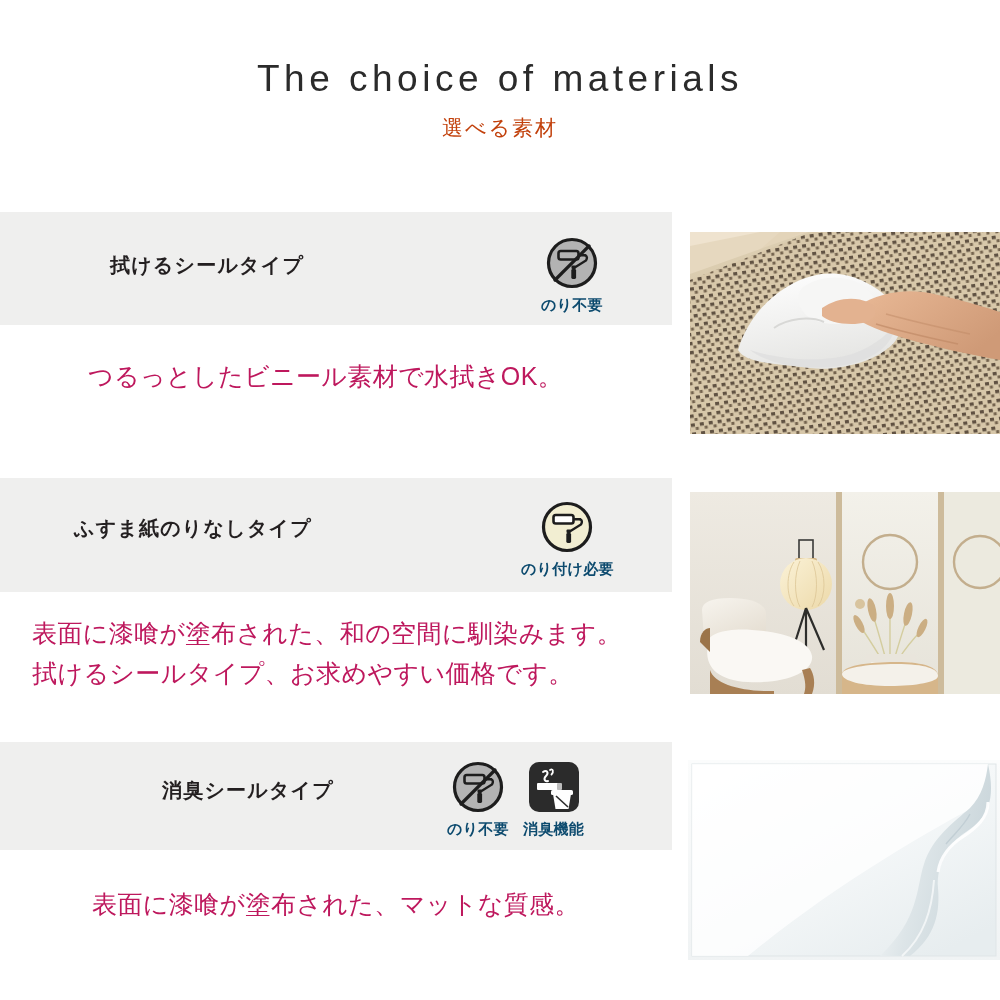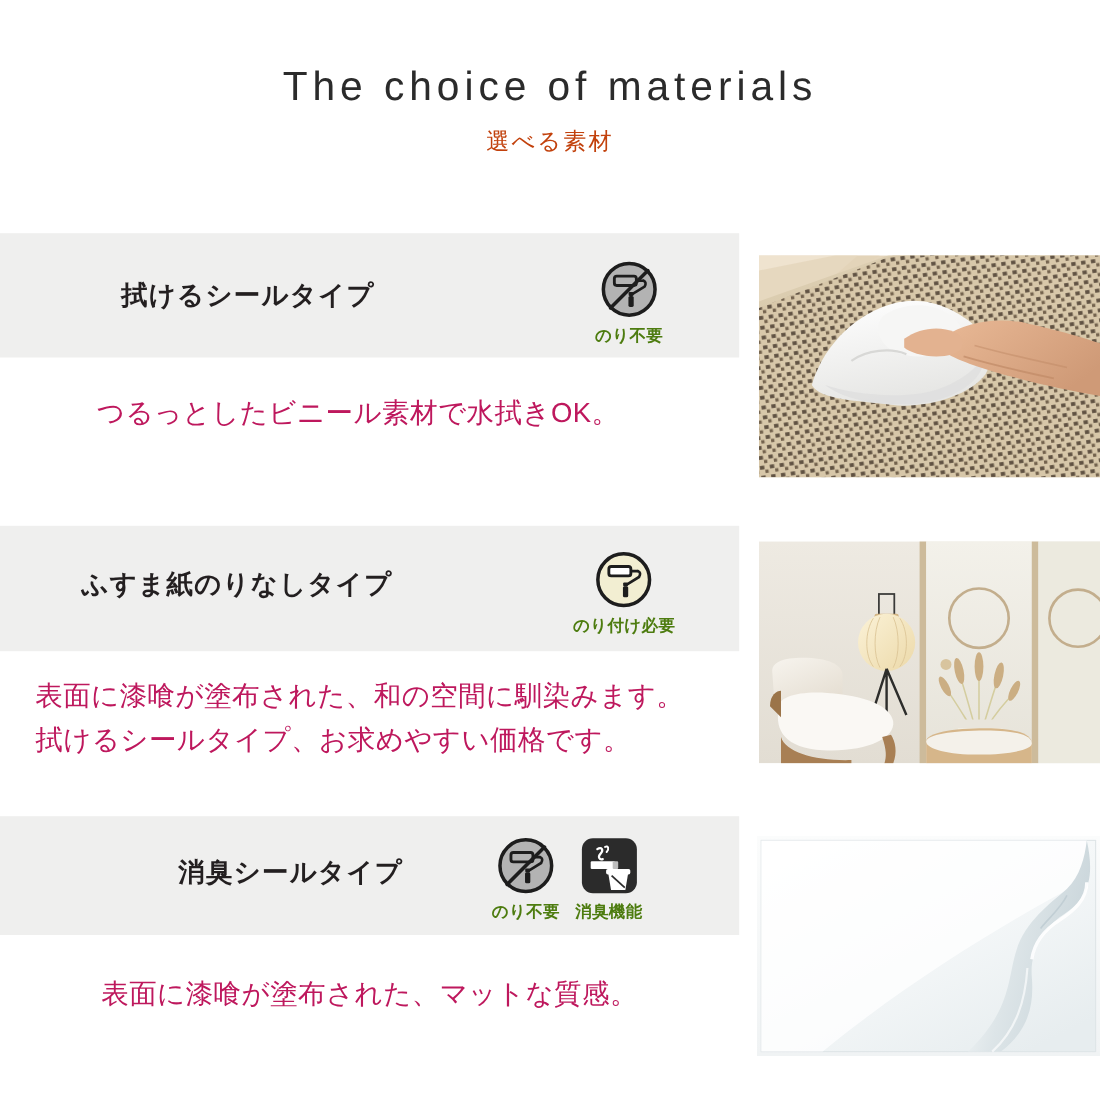--- a/index.html
+++ b/index.html
@@ -26,34 +26,34 @@
     font-size:21px;font-weight:400;letter-spacing:2px;color:#c2410c;
   }
 
   
   .section{position:absolute;left:0;width:1000px;}
   .band{
     position:absolute;left:0;width:672px;background:#efefee;
   }
   .band-title{
     position:absolute;
-    font-size:24px;font-weight:700;letter-spacing:1.2px;color:#231f20;
+    font-size:20px;font-weight:700;letter-spacing:1.2px;color:#231f20;
     white-space:nowrap;
   }
   .desc{
     position:absolute;
     font-size:25px;font-weight:400;letter-spacing:0.4px;color:#be185d;
     line-height:39px;white-space:nowrap;
   }
 
   
   .badges{position:absolute;display:flex;align-items:flex-start;gap:14px;}
   .badge{display:flex;flex-direction:column;align-items:center;width:auto;}
   .badge-label{
-    font-size:15px;font-weight:700;color:#4d7c0f;letter-spacing:0.3px;
+    font-size:15px;font-weight:700;color:#0c4a6e;letter-spacing:0.3px;
     margin-top:3px;white-space:nowrap;line-height:1;
   }
   .badge-ico{display:block;}
 
   
   .photo{position:absolute;overflow:hidden;}
   .photo svg{display:block;}
 </style>
 </head>
 <body>

